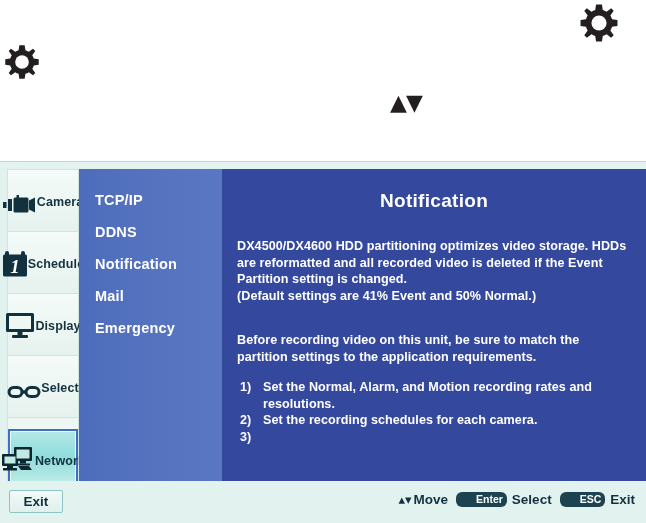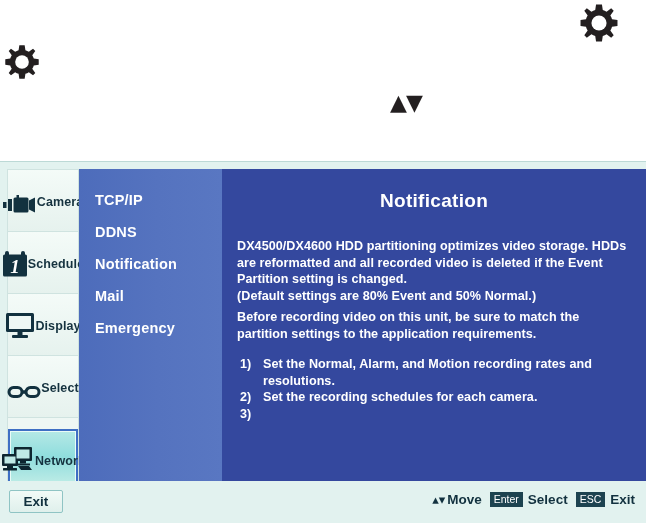--- a/index.html
+++ b/index.html
@@ -137,21 +137,21 @@
     letter-spacing: 0.3px;
   }
   #content-body {
     padding: 26px 16px 0 15px;
     font-size: 12.6px;
     line-height: 16.5px;
     font-weight: bold;
     letter-spacing: 0.05px;
   }
   .para { margin: 0 0 14px 0; }
-  .para.tight { margin-bottom: 5px; }
+  .para.tight { margin-bottom: 28px; }
   ol.steps {
     margin: 0;
     padding: 0;
     list-style: none;
   }
   ol.steps li {
     position: relative;
     padding-left: 26px;
     margin-bottom: 0px;
   }
@@ -202,23 +202,23 @@
     font-family: "DejaVu Sans", sans-serif;
     font-size: 13px;
     margin-right: 2px;
     line-height: 13px;
   }
   #key-hints .word { margin-right: 8px; }
   .keycap {
     background: #1d4350;
     color: #ffffff;
     font-size: 10.5px;
-    font-weight: normal;
-    padding: 2px 4px 2px 4px;
-    border-radius: 0;
+    font-weight: bold;
+    padding: 2px 4px 2px 20px;
+    border-radius: 6px;
     margin-right: 5px;
     line-height: 11px;
     display: inline-block;
   }
 </style>
 </head>
 <body>
 
 <div id="top-decor">
 
@@ -351,21 +351,21 @@
       <div class="submenu-item">Mail</div>
       <div class="submenu-item">Emergency</div>
     </div>
   </div>
 
   <div id="content">
     <div id="content-title">Notification</div>
     <div id="content-body">
       <p class="para tight">
         <span>DX4500/DX4600 HDD partitioning optimizes video storage. HDDs are reformatted and all recorded video is deleted if the Event Partition setting is changed.</span><br>
-        <span>(Default settings are 80% Event and 50% Normal.)</span>
+        <span>(Default settings are 41% Event and 50% Normal.)</span>
       </p>
       <p class="para">Before recording video on this unit, be sure to match the partition settings to the application requirements.</p>
       <ol class="steps">
         <li>
           <span class="num">1)</span>
           <span>Set the Normal, Alarm, and Motion recording rates and resolutions.</span>
         </li>
         <li>
           <span class="num">2)</span>
           <span>Set the recording schedules for each camera.</span>

